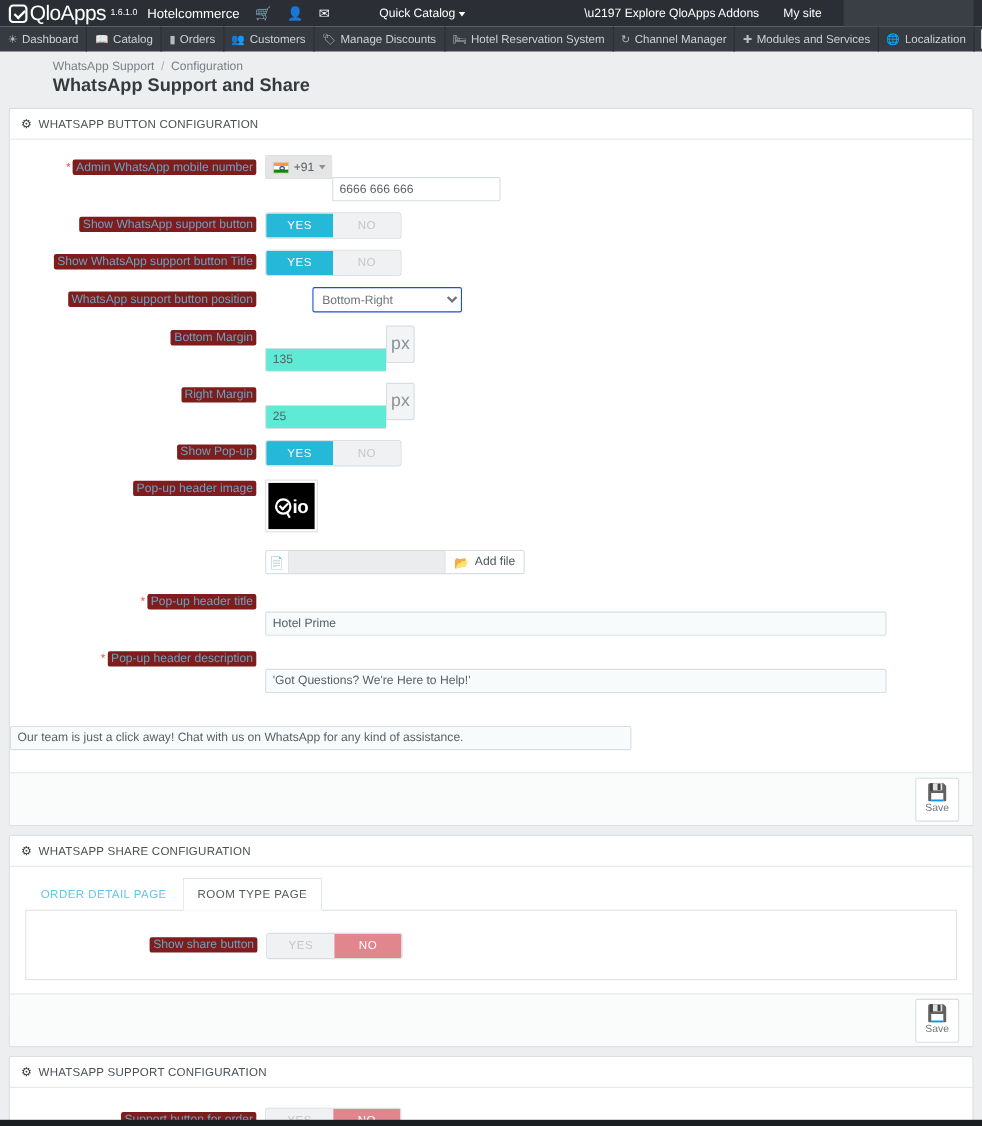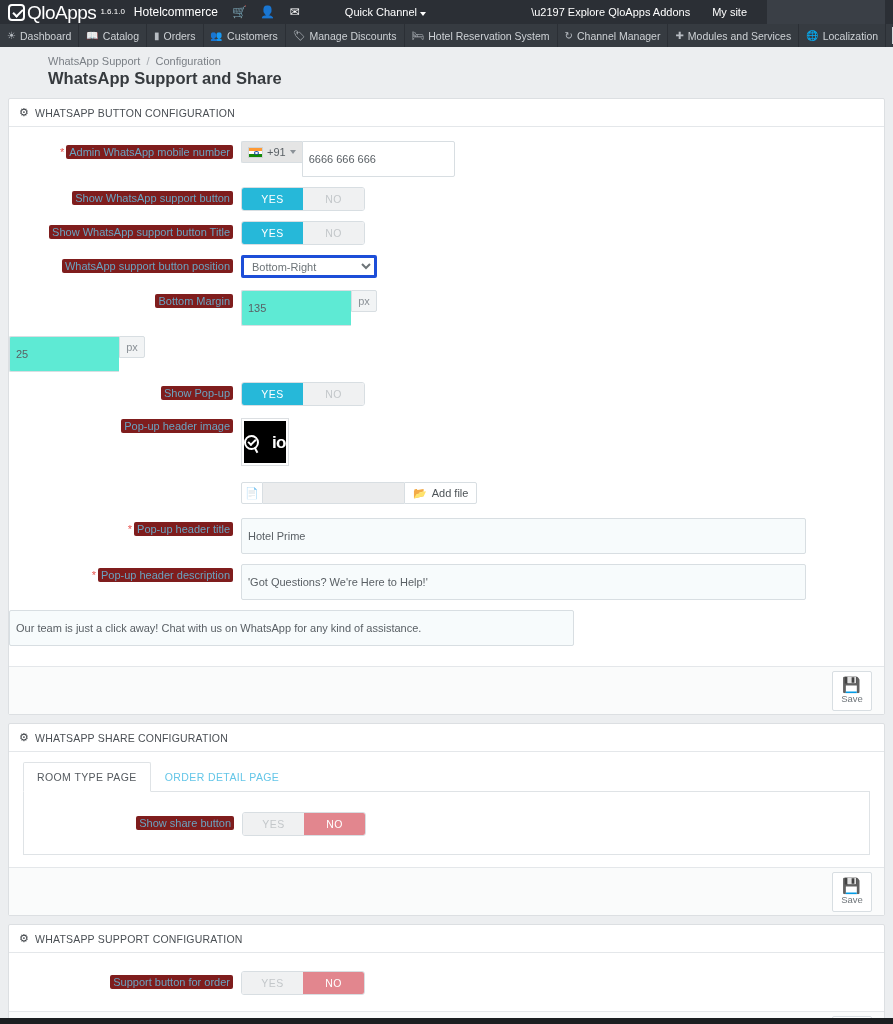--- a/index.html
+++ b/index.html
@@ -118,29 +118,30 @@
     background: #7f1d1d;
     color: #6aa3c0;
     padding: 1px 3px;
     border-radius: 2px;
   }
   .req { color: #e8544f; margin-right: 2px; font-size: 11px; }
   .fctl { flex: 1; }
 
   
   .inp {
-    height: 36px;
+    height: 22px;
     border: 1px solid #d8dee2;
     background: #f7fbfc;
     font-size: 11px;
     color: #5a6065;
     padding: 0 6px;
     outline: none;
     font-family: "Liberation Sans", sans-serif;
     border-radius: 2px;
+    margin-top: 20px;
   }
   .inp-wide { width: 565px; }
   .inp-mid { width: 281px; }
 
   
   .phonegrp { display: flex; }
   .cc {
     display: flex; align-items: center; gap: 4px;
     height: 22px;
     border: 1px solid #d8dee2;
@@ -167,52 +168,52 @@
     font-size: 10.5px; letter-spacing: 0.5px;
   }
   .sw.off-y { background: #f0f1f2; color: #c3c7ca; }
   .sw.off-n { background: #f0f1f2; color: #c3c7ca; }
   .sw.on-y { background: #26b8d9; color: #fff; }
   .sw.on-n { background: #e2868e; color: #fff; }
 
   
   .sel {
     width: 136px; height: 23px;
-    border: 3px solid #1d4ed8;
+    border: 1px solid #1d4ed8;
     background: #fff;
     font-size: 11px; color: #6d7478;
     padding: 0 4px;
     border-radius: 2px;
     font-family: "Liberation Sans", sans-serif;
     outline: none;
   }
 
   
   .unitgrp { display: flex; }
   .unitgrp .inp { width: 110px; border-radius: 2px 0 0 2px; border-right: none; background: #5eead4; }
   .unit {
-    width: 26px; height: 22px;
+    width: 26px; height: 34px;
     border: 1px solid #d8dee2;
     background: #f2f4f5;
-    font-size: 11px; color: #8b9197;
+    font-size: 16px; color: #8b9197;
     display: flex; align-items: center; justify-content: center;
     border-radius: 0 2px 2px 0;
   }
 
   
   .thumbbox {
     width: 48px; height: 48px;
     background: #fff;
     border: 1px solid #dcdfe2;
     padding: 2px;
   }
   .thumb {
     width: 100%; height: 100%;
     background: #000;
-    display: flex; align-items: center; justify-content: space-between;
+    display: flex; align-items: center; justify-content: center;
     position: relative;
   }
   .qmark {
     width: 15px; height: 15px;
     border: 2.4px solid #fff;
     border-radius: 50%;
     position: relative;
     margin-right: 1px;
   }
   .qmark:after {
@@ -311,21 +312,21 @@
   <div class="logo-wrap">
     <span class="logo-mark"></span>
     <span class="logo-text">QloApps</span>
     <span class="logo-ver">1.6.1.0</span>
   </div>
   <span class="shopname">Hotelcommerce</span>
   <span class="topicon">🛒</span>
   <span class="topicon">👤</span>
   <span class="topicon">✉</span>
   <span class="quickaccess">
-    <span>Quick Channel</span>
+    <span>Quick Catalog</span>
     <span class="caret" style="border-top-color:#fff;"></span>
   </span>
   <div class="topright">
     <div>
       <span>\u2197</span>
       <span>Explore QloApps Addons</span>
     </div>
     <div><span>My site</span></div>
     <div class="blankbox"></div>
   </div>
@@ -432,21 +433,21 @@
       </div>
       <div class="fctl">
         <div class="switch">
           <div class="sw on-y">YES</div>
           <div class="sw off-n">NO</div>
         </div>
       </div>
     </div>
 
 
-    <div class="frow" style="margin-bottom:12px;">
+    <div class="frow" style="margin-bottom:12px;gap:43px;">
       <div class="flabel">
         <span class="lbl">WhatsApp support button position</span>
       </div>
       <div class="fctl">
         <select class="sel">
           <option>Bottom-Right</option>
         </select>
       </div>
     </div>
 
@@ -456,20 +457,23 @@
       </div>
       <div class="fctl">
         <div class="unitgrp">
           <input class="inp" value="135" style="">
           <div class="unit">px</div>
         </div>
       </div>
     </div>
 
     <div class="frow">
+      <div class="flabel">
+        <span class="lbl">Right Margin</span>
+      </div>
       <div class="fctl">
         <div class="unitgrp">
           <input class="inp" value="25" style="">
           <div class="unit">px</div>
         </div>
       </div>
     </div>
 
     <div class="frow" style="margin-bottom:12px;">
       <div class="flabel">
@@ -538,22 +542,22 @@
   </div>
 </div>
 
 <div class="panel">
   <div class="panel-head">
     <span class="gear">⚙</span>
     <span>WHATSAPP SHARE CONFIGURATION</span>
   </div>
   <div class="tabwrap">
     <div class="tabs">
+      <div class="tab">ORDER DETAIL PAGE</div>
       <div class="tab active">ROOM TYPE PAGE</div>
-      <div class="tab">ORDER DETAIL PAGE</div>
     </div>
     <div class="tabpane">
       <div class="frow" style="margin-bottom:0;">
         <div class="flabel" style="width:218px;">
           <span class="lbl">Show share button</span>
         </div>
         <div class="fctl">
           <div class="switch">
             <div class="sw off-y">YES</div>
             <div class="sw on-n">NO</div>

